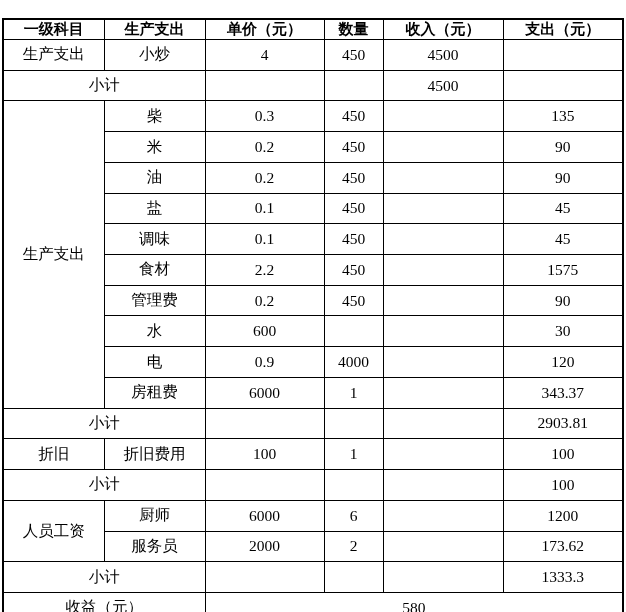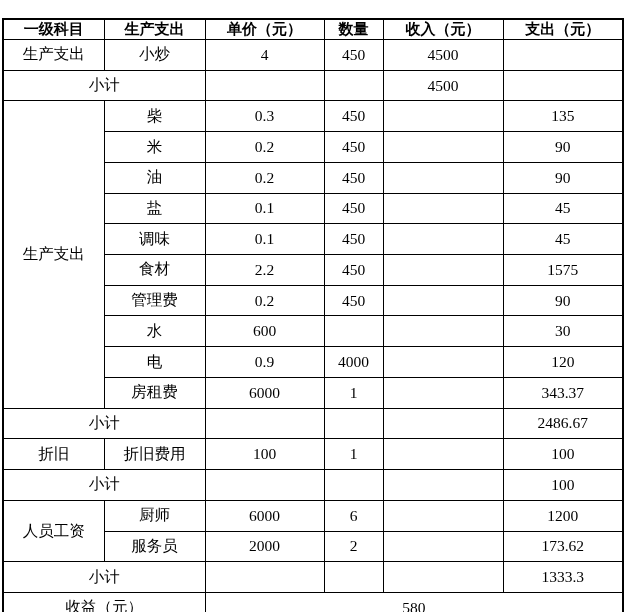--- a/index.html
+++ b/index.html
@@ -151,21 +151,21 @@
           <td>6000</td>
           <td>1</td>
           <td></td>
           <td>343.37</td>
         </tr>
         <tr>
           <td colspan="2">小计</td>
           <td></td>
           <td></td>
           <td></td>
-          <td>2486.67</td>
+          <td>2903.81</td>
         </tr>
         <tr>
           <td>折旧</td>
           <td>折旧费用</td>
           <td>100</td>
           <td>1</td>
           <td></td>
           <td>100</td>
         </tr>
         <tr>

